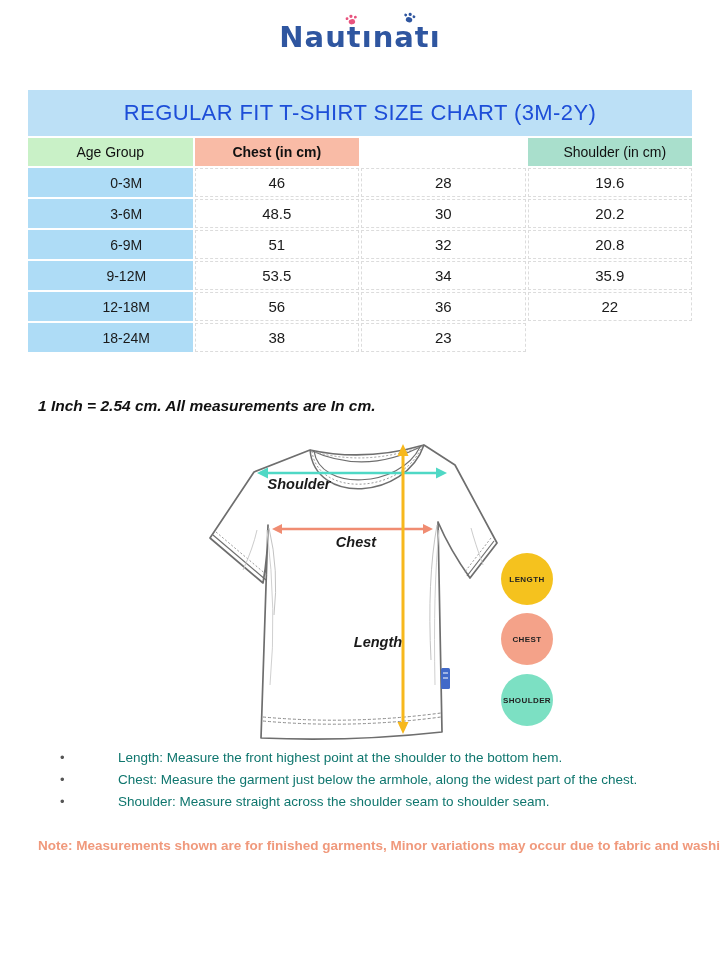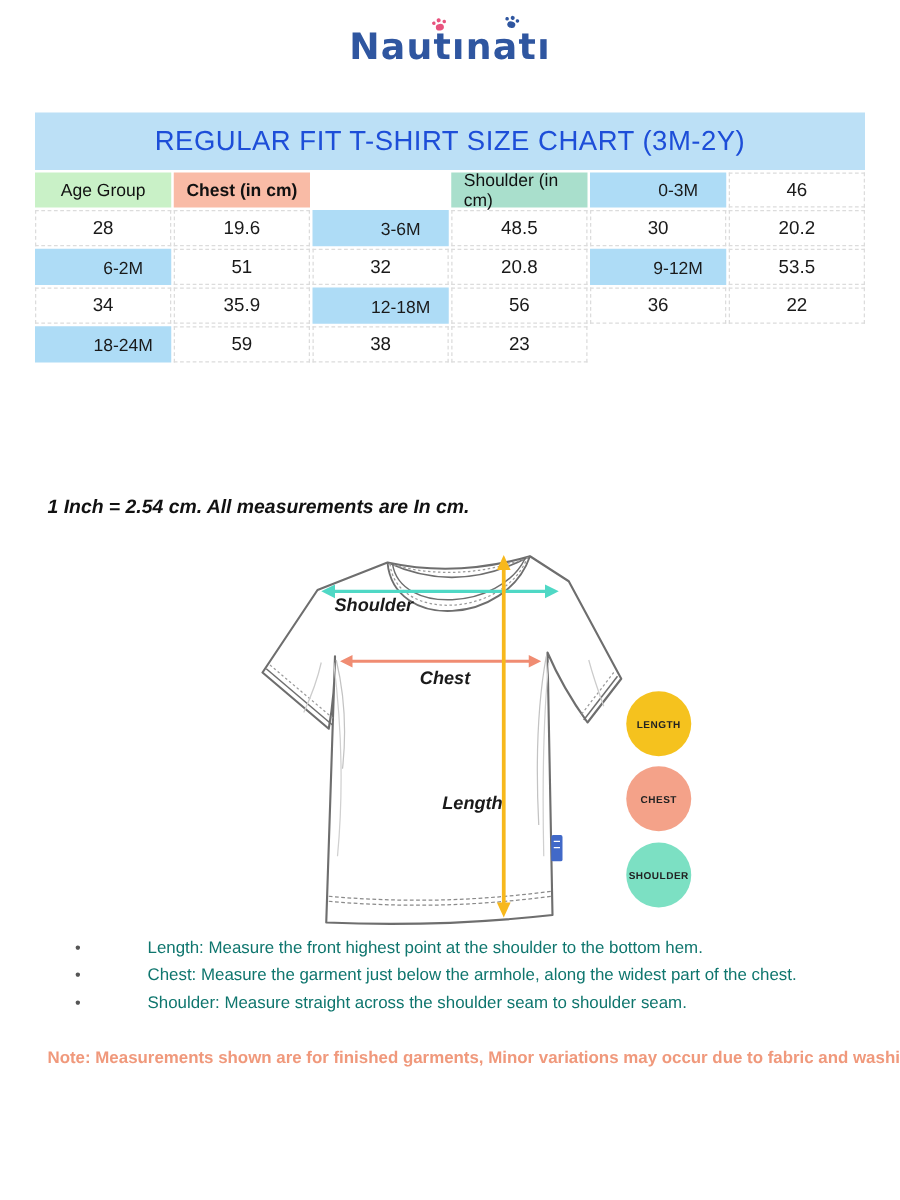--- a/index.html
+++ b/index.html
@@ -20,21 +20,21 @@
   .paw-1 { left: 66px; top: -7px; transform: rotate(-10deg); }
   .paw-2 { left: 124px; top: -9px; transform: rotate(12deg); }
 
   
   .chart { position: absolute; left: 28px; top: 90px; width: 664px; }
   .chart-title {
     height: 46px; line-height: 46px; background: #bce0f6; text-align: center;
     font-size: 22px; letter-spacing: 0.4px; color: #1d4ed8; margin-bottom: 2px;
   }
   .grid {
-    display: grid; grid-template-columns: repeat(6, 1fr);
+    display: grid; grid-template-columns: repeat(4, 1fr);
     grid-template-rows: 28px repeat(6, 29px); gap: 2px; background: #fff;
   }
   .cell { display: flex; align-items: center; justify-content: center; font-size: 14px; }
   .hdr { font-size: 14px; color: #111; }
   .hdr-age { background: #c9f1c7; }
   .hdr-chest { background: #f9bba6; font-weight: bold; }
   .hdr-length { background: #fbd46b; margin-top: 40px; }
   .hdr-shoulder { background: #a9dfcc; padding-left: 10px; }
   .age-cell { background: #aedcf6; font-size: 14px; padding-left: 32px; }
   .val-cell { background: #fff; border: 1px dashed #dcdcdc; font-size: 15px; }
@@ -105,37 +105,36 @@
     <div class="cell age-cell">0-3M</div>
     <div class="cell val-cell">46</div>
     <div class="cell val-cell">28</div>
     <div class="cell val-cell">19.6</div>
 
     <div class="cell age-cell">3-6M</div>
     <div class="cell val-cell">48.5</div>
     <div class="cell val-cell">30</div>
     <div class="cell val-cell">20.2</div>
 
-    <div class="cell age-cell">6-2M</div>
+    <div class="cell age-cell">6-9M</div>
     <div class="cell val-cell">51</div>
     <div class="cell val-cell">32</div>
     <div class="cell val-cell">20.8</div>
 
     <div class="cell age-cell">9-12M</div>
     <div class="cell val-cell">53.5</div>
     <div class="cell val-cell">34</div>
     <div class="cell val-cell">35.9</div>
 
     <div class="cell age-cell">12-18M</div>
     <div class="cell val-cell">56</div>
     <div class="cell val-cell">36</div>
     <div class="cell val-cell">22</div>
 
     <div class="cell age-cell">18-24M</div>
-    <div class="cell val-cell">59</div>
     <div class="cell val-cell">38</div>
     <div class="cell val-cell">23</div>
   </div>
 </div>
 
 <div class="conv-note">1 Inch = 2.54 cm. All measurements are In cm.</div>
 
 <div class="diagram">
   <svg width="400" height="330" viewBox="0 0 400 330">
 

